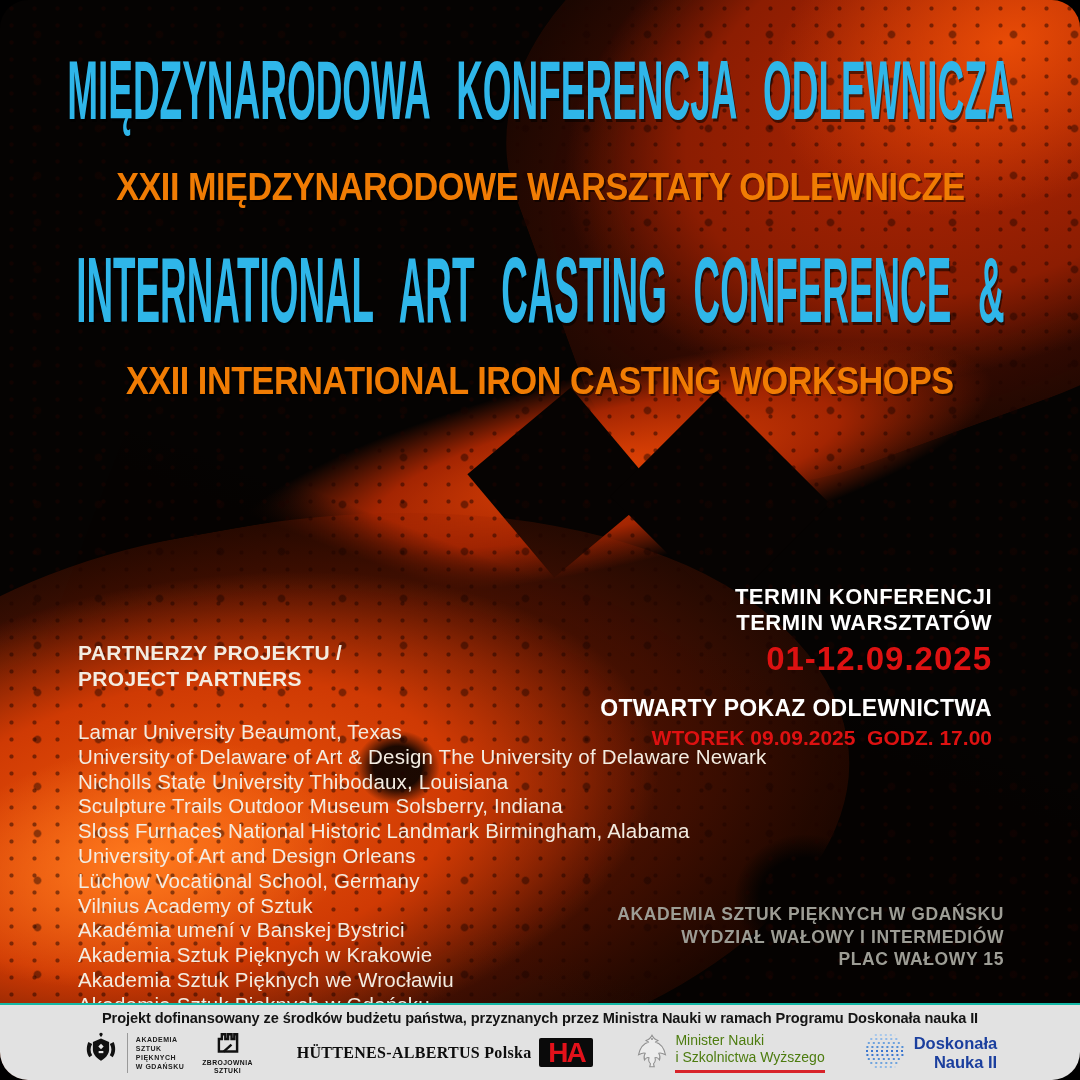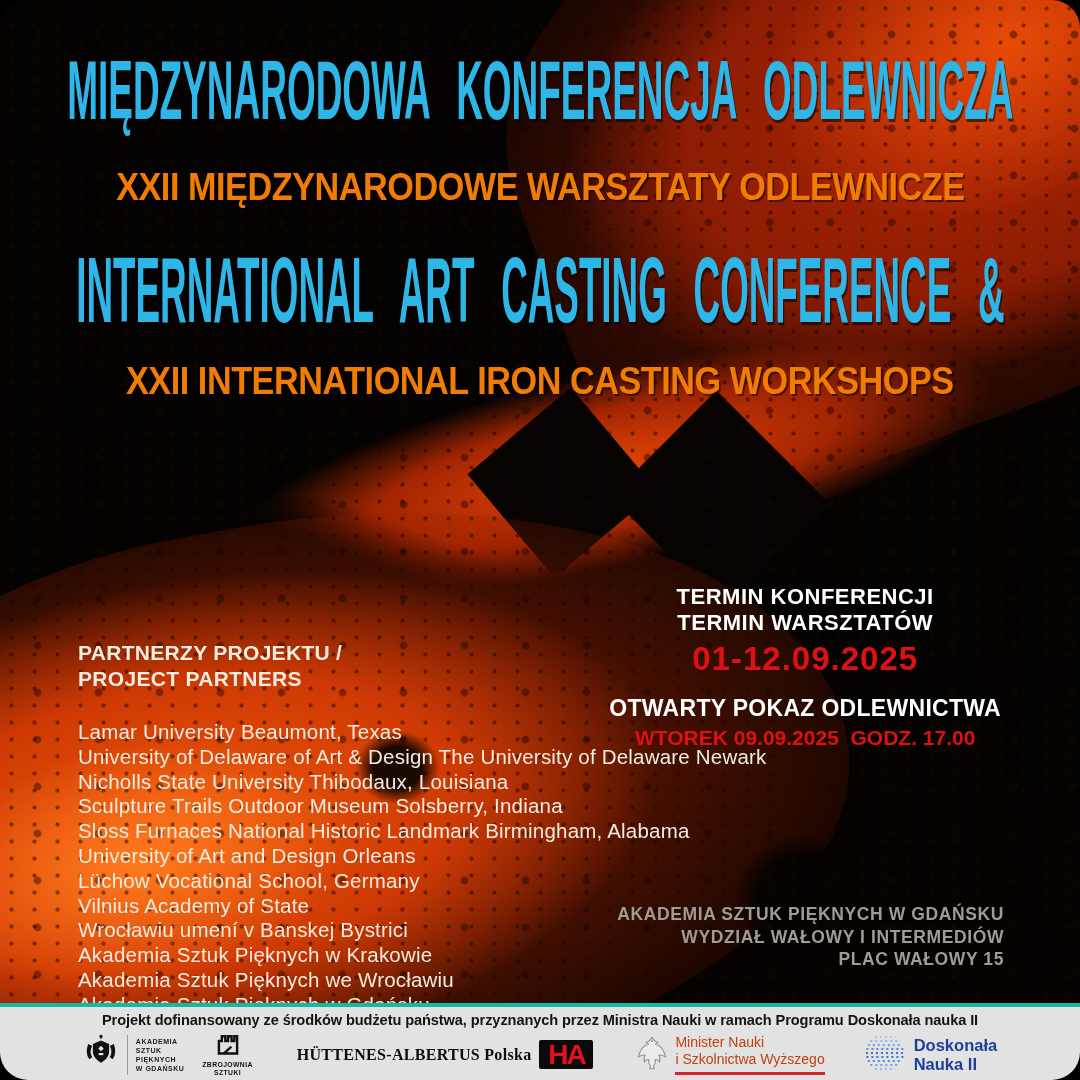--- a/index.html
+++ b/index.html
@@ -53,49 +53,49 @@
   .title-orange{display:inline-block;white-space:nowrap;font-weight:bold;font-size:38px;
     letter-spacing:-.5px;color:var(--subtitle_orange);transform:scaleX(.9);
     text-shadow:2px 2px 0 rgba(0,0,0,.5);}
 
   
   .partners{position:absolute;left:78px;top:626px;color:var(--body_white);}
   .partners-heading{font-size:21px;font-weight:bold;line-height:26px;letter-spacing:.3px;margin-top:14px;}
   .partners-list{list-style:none;margin-top:28px;font-size:20.5px;line-height:24.8px;letter-spacing:.2px;}
 
   
-  .schedule{position:absolute;right:79px;top:584px;text-align:center;}
+  .schedule{position:absolute;right:88px;top:584px;text-align:right;}
   .sched-label{font-size:22px;font-weight:bold;color:#fff;letter-spacing:.5px;}
   .sched-date{font-size:33px;font-weight:bold;color:var(--date_red);margin:4px 0 17px;letter-spacing:1px;}
   .open-label{font-size:23px;font-weight:bold;color:#fff;letter-spacing:.3px;}
   .open-date{font-size:21px;font-weight:bold;color:var(--date_red);margin-top:4px;white-space:pre;}
 
   
   .venue{position:absolute;right:76px;top:903px;text-align:right;font-size:17.5px;font-weight:bold;
     color:var(--venue_gray);line-height:22.5px;letter-spacing:.6px;}
 
   
   .footer{position:absolute;left:0;right:0;bottom:0;height:77px;background:var(--footer_bg);
-    border-top:4px solid #14b8a6;}
+    border-top:2px solid #14b8a6;}
   .funding{text-align:center;font-size:14.6px;font-weight:bold;color:#141414;margin-top:5px;letter-spacing:-.1px;}
   .logos{display:flex;align-items:center;justify-content:center;gap:18px;margin-top:4px;}
   .logo{display:flex;align-items:center;}
   .asp{gap:8px;}
   .asp-divider{width:1px;height:40px;background:#999;}
   .asp-wordmark{font-size:7px;font-weight:bold;line-height:9px;letter-spacing:.5px;color:#222;}
   .zbroj{flex-direction:column;gap:1px;}
   .zbroj-label{font-size:6.8px;font-weight:bold;line-height:8px;color:#111;text-align:center;letter-spacing:.4px;}
   .hutt{gap:8px;margin-left:26px;}
   .hutt-text{font-size:16px;font-weight:800;color:#0d0d0d;letter-spacing:.3px;font-family:Liberation Serif, serif;}
   .ha-box{width:54px;height:29px;background:#0a0a0a;display:flex;align-items:center;justify-content:center;border-radius:2px;}
   .ha-mono{color:var(--ha_red);font-size:28px;font-weight:700;letter-spacing:-2px;line-height:1;}
   .minister{gap:8px;margin-left:26px;}
-  .minister-text{font-size:14px;color:#c2410c;line-height:17px;}
+  .minister-text{font-size:14px;color:#4d7c0f;line-height:17px;}
   .minister-underline{height:3px;background:var(--minister_red);margin-top:4px;width:100%;}
-  .dosk{gap:9px;margin-left:22px;}
+  .dosk{gap:9px;margin-left:22px;text-align:right;}
   .dosk-text{font-size:16.5px;font-weight:800;color:var(--doskonala_blue);line-height:18.5px;}
 </style>
 </head>
 <body>
 
 <div class="poster">
 
   <div class="bg bg-topright"></div>
   <div class="bg bg-ridge"></div>
   <div class="bg tooth-a"></div>
@@ -125,22 +125,22 @@
       <div>PROJECT PARTNERS</div>
     </div>
     <ul class="partners-list">
       <li>Lamar University Beaumont, Texas</li>
       <li>University of Delaware of Art &amp; Design The University of Delaware Newark</li>
       <li>Nicholls State University Thibodaux, Louisiana</li>
       <li>Sculpture Trails Outdoor Museum Solsberry, Indiana</li>
       <li>Sloss Furnaces National Historic Landmark Birmingham, Alabama</li>
       <li>University of Art and Design Orleans</li>
       <li>Lüchow Vocational School, Germany</li>
-      <li>Vilnius Academy of State</li>
-      <li>Wrocławiu umení v Banskej Bystrici</li>
+      <li>Vilnius Academy of Sztuk</li>
+      <li>Akadémia umení v Banskej Bystrici</li>
       <li>Akademia Sztuk Pięknych w Krakowie</li>
       <li>Akademia Sztuk Pięknych we Wrocławiu</li>
       <li>Akademia Sztuk Pięknych w Gdańsku</li>
     </ul>
   </section>
 
   <section class="schedule">
     <div class="sched-label">TERMIN KONFERENCJI</div>
     <div class="sched-label">TERMIN WARSZTATÓW</div>
     <div class="sched-date">01-12.09.2025</div>

